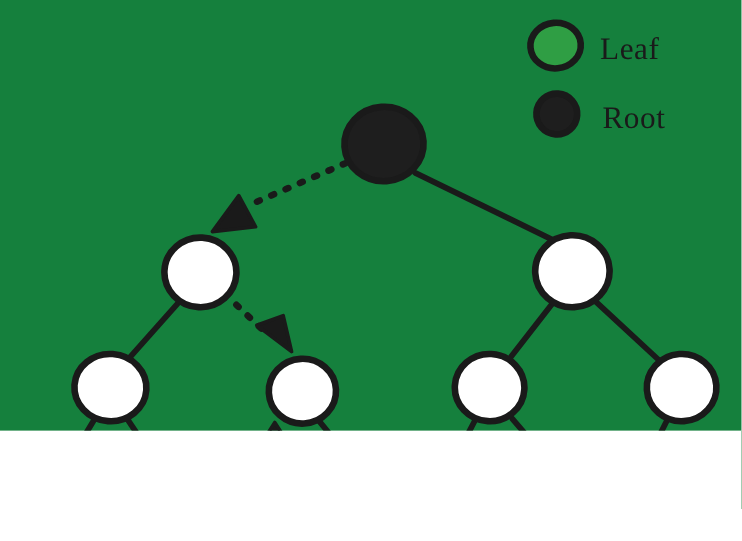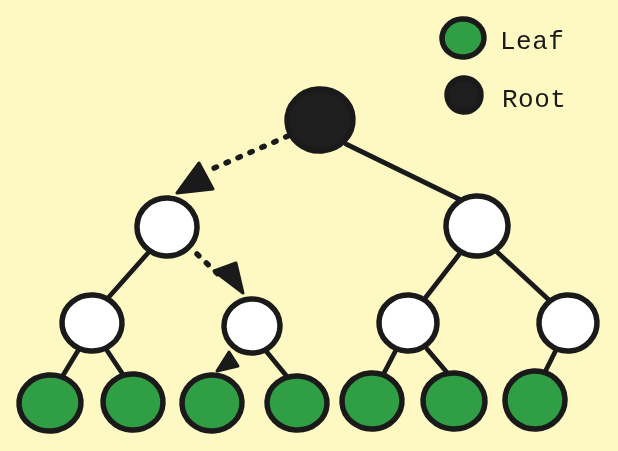--- a/index.html
+++ b/index.html
@@ -3,23 +3,23 @@
 <meta charset="utf-8">
 <style>
   html, body {
     margin: 0;
     padding: 0;
     background: #ffffff;
   }
   .stage {
     position: relative;
     width: 618px;
-    height: 451px;
-    background: #fef9c3;
-    font-family: Liberation Mono, monospace;
+    height: 359px;
+    background: #15803d;
+    font-family: Liberation Serif, serif;
     overflow: hidden;
   }
   svg { display: block; }
   .node {
     stroke: #1a1a1a;
     stroke-width: 5.5;
   }
   .edge {
     stroke: #1a1a1a;
     stroke-width: 4.8;

